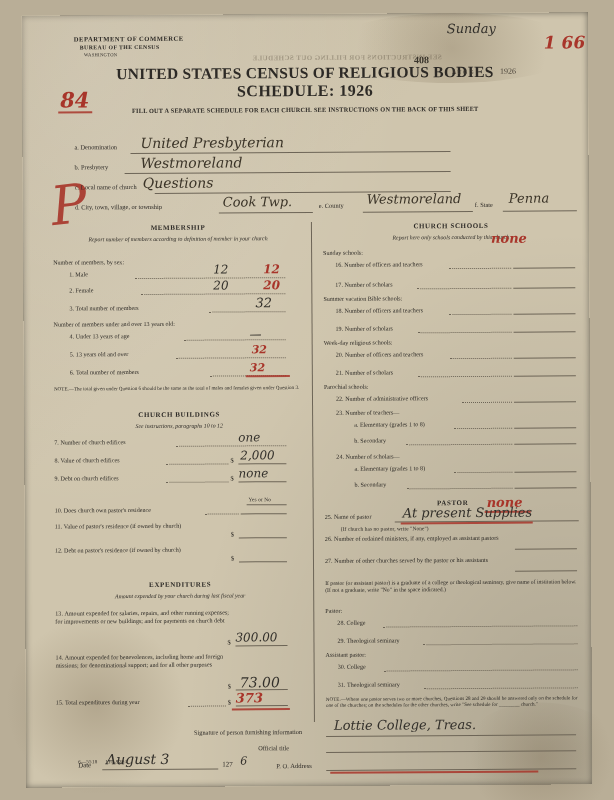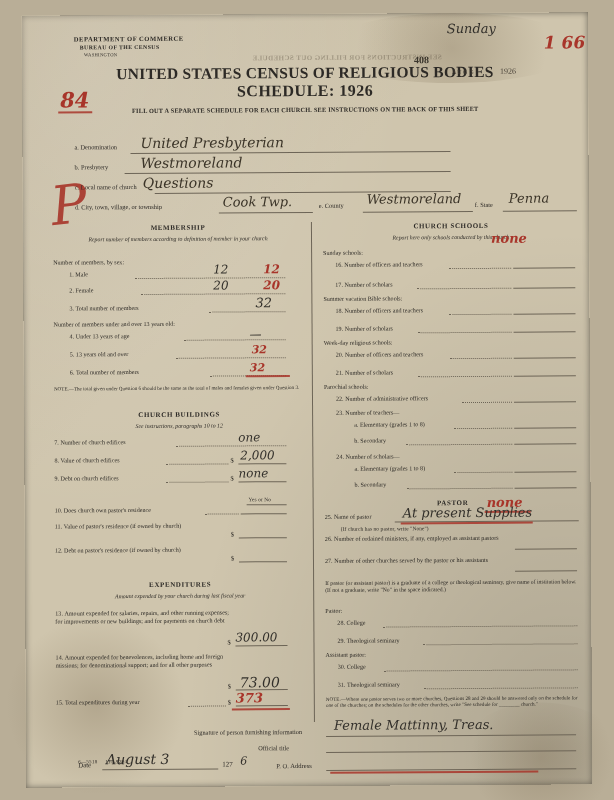--- a/index.html
+++ b/index.html
@@ -350,21 +350,21 @@
       <div class="p row" style="left:312px;top:650px;"><span>30.</span>&nbsp;<span>College</span></div>
       <div class="dots" style="left:358px;top:657px;width:194px;"></div>
 
       <div class="p row" style="left:312px;top:668px;"><span>31.</span>&nbsp;<span>Theological seminary</span></div>
       <div class="dots" style="left:398px;top:675px;width:154px;"></div>
 
       <div class="p note" style="left:300px;top:682px;width:254px;">NOTE.—Where one pastor serves two or more churches, Questions 28 and 29 should be answered only on the schedule for one of the churches; on the schedules for the other churches, write "See schedule for ________ church."</div>
 
       <div class="p" style="left:168px;top:714px;font-size:6.3px;">Signature of person furnishing information</div>
       <div class="ul" style="left:300px;top:722px;width:250px;"></div>
-      <div class="hw hw-ink" style="left:308px;top:704px;font-size:13px;">Female Mattinny, Treas.</div>
+      <div class="hw hw-ink" style="left:308px;top:704px;font-size:13px;">Lottie College, Treas.</div>
 
       <div class="p" style="left:232px;top:730px;font-size:6.3px;">Official title</div>
       <div class="ul" style="left:300px;top:738px;width:250px;"></div>
       <div class="hw hw-ink" style="left:308px;top:722px;font-size:13px;"></div>
 
       <div class="p" style="left:52px;top:746px;font-size:6.8px;">Date</div>
       <div class="ul" style="left:76px;top:754px;width:116px;"></div>
       <div class="hw hw-ink" style="left:80px;top:736px;font-size:14px;">August 3</div>
       <div class="p" style="left:196px;top:746px;font-size:7px;">127</div>
       <div class="hw hw-ink" style="left:214px;top:740px;font-size:11px;">6</div>

